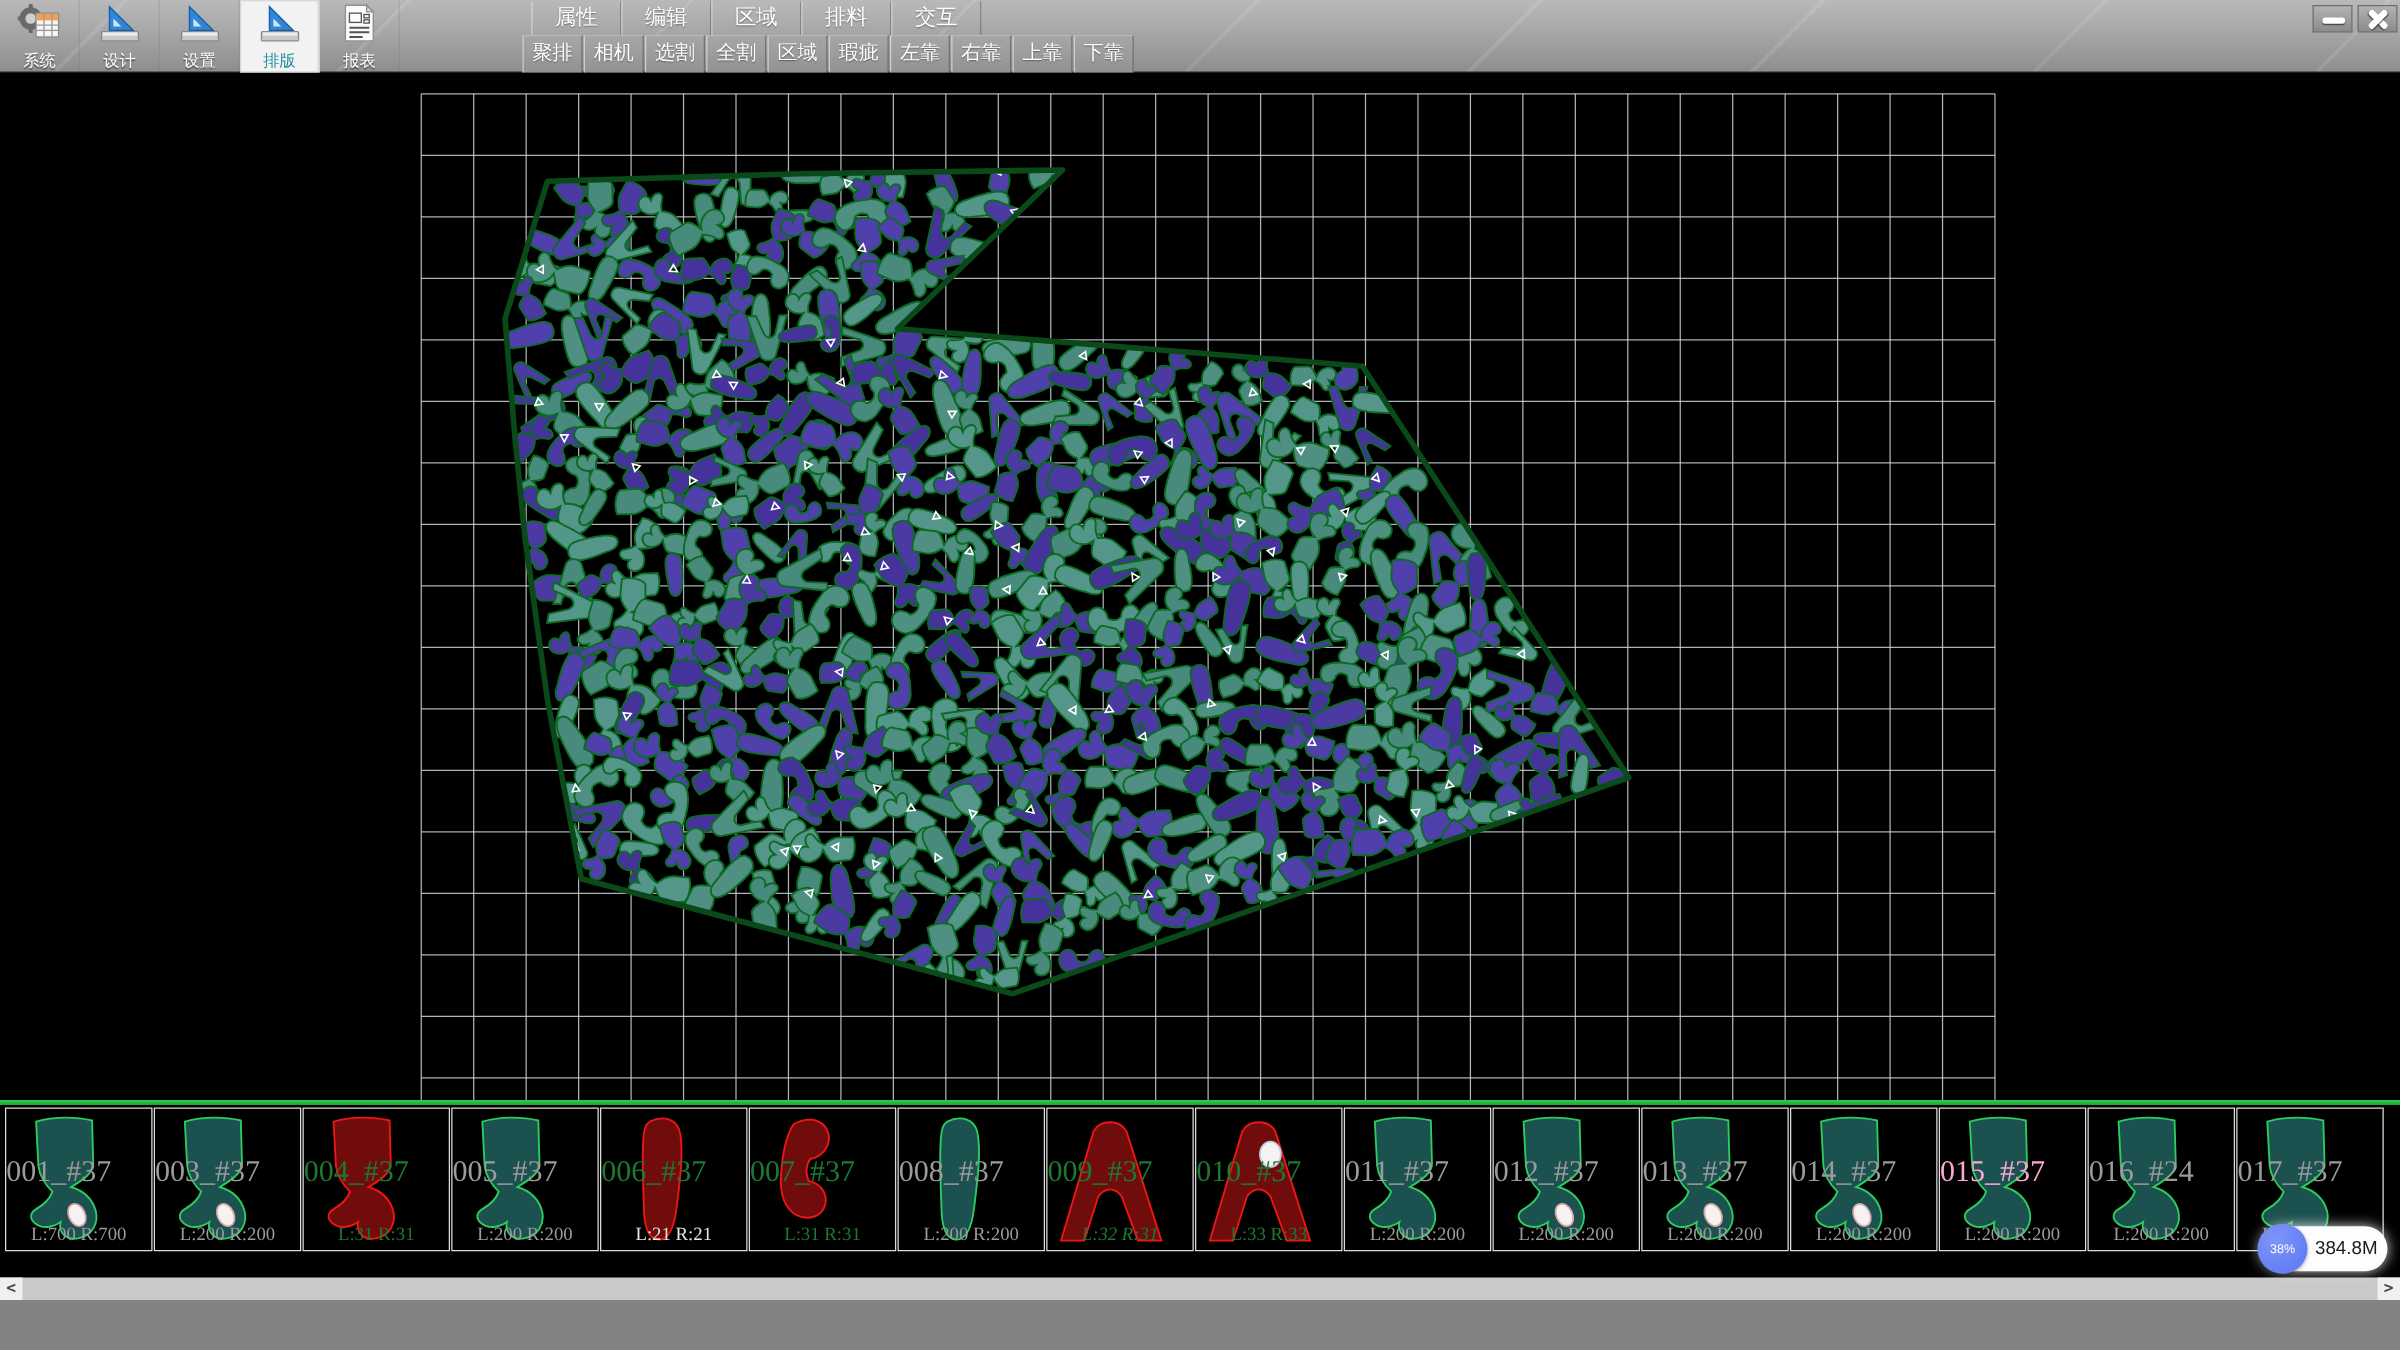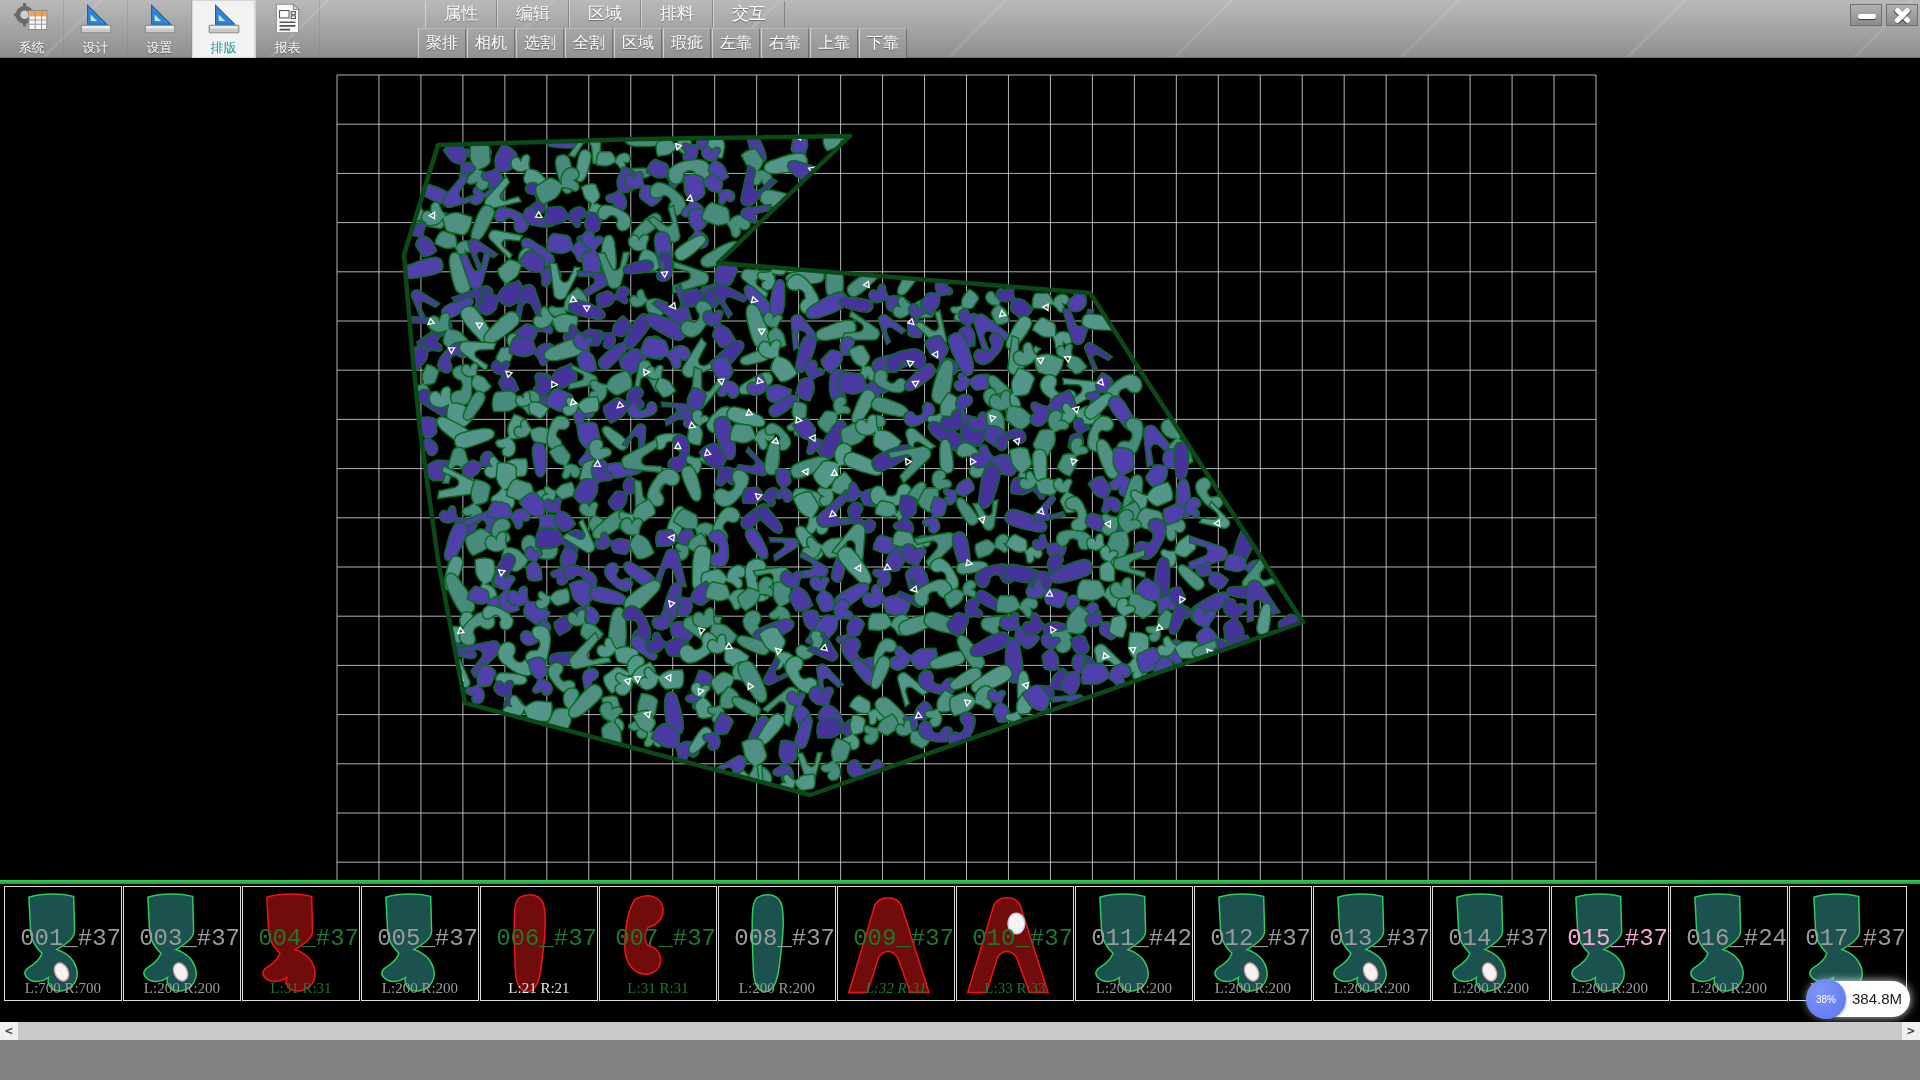--- a/index.html
+++ b/index.html
@@ -43,22 +43,22 @@
   .canvas svg{display:block;}
 
   
   .greenline{position:absolute;left:0;top:880px;width:1920px;height:4px;
     background:linear-gradient(180deg,#3ae25e,#1f9e3b);}
   .strip{position:absolute;left:0;top:884px;width:1920px;height:121px;background:#000;
     display:flex;align-items:flex-start;padding:2px 0 0 4px;box-sizing:border-box;overflow:hidden;}
   .cell{position:relative;width:118px;min-width:118px;height:115px;background:#000;
     border:1px solid #dedede;box-sizing:border-box;margin-right:1px;cursor:default;}
   .cell svg{position:absolute;left:2px;top:1px;}
-  .cell .pid{position:absolute;left:0;right:0;top:38px;text-align:right;
-    font-family:Liberation Mono, monospace;font-size:24px;letter-spacing:0;pointer-events:none;}
+  .cell .pid{position:absolute;left:0;right:0;top:38px;text-align:left;
+    font-family:Liberation Serif, serif;font-size:24px;letter-spacing:0;pointer-events:none;}
   .cell .plr{position:absolute;left:0;right:0;bottom:3px;text-align:center;
     font-family:"Liberation Serif",serif;font-size:15px;pointer-events:none;}
 
   
   .hscroll{position:absolute;left:0;top:1022px;width:1920px;height:18px;background:#c9c9c9;}
   .hbtn{position:absolute;top:0;width:18px;height:18px;background:#f0f0f0;color:#444;
     font-size:13px;font-weight:bold;text-align:center;line-height:17px;cursor:default;
     font-family:"DejaVu Sans Mono",monospace;}
   .hbtn.left{left:0;} .hbtn.right{right:0;}
   .bottombar{position:absolute;left:0;top:1040px;width:1920px;height:40px;background:#828282;}
@@ -930,21 +930,21 @@
           <path d="M8,112 L36,18 C42,8 58,8 64,18 L94,112 L74,112 L60,74 C54,66 46,66 40,74 L28,112 Z" fill="#700c0c" stroke="#f01515" stroke-width="1.6"></path>
           <ellipse cx="60" cy="38" rx="9" ry="11" transform="rotate(0 60 38)" fill="#f7f2f2" stroke="#b9cfe0" stroke-width="1.5"></ellipse>
         </svg>
         <div class="pid" style="color: rgb(28, 122, 48);">010_#37</div>
         <div class="plr" style="color: rgb(28, 122, 48);">L:33 R:33</div>
       </div>
       <div class="cell">
         <svg width="96" height="112" viewBox="0 0 100 120">
           <path d="M22,10 C38,5 58,6 70,9 L71,46 C71,54 62,60 52,66 C62,69 70,76 73,86 C76,97 70,108 58,110 C48,112 41,105 43,96 C36,101 27,102 21,97 C16,93 17,88 22,85 C29,81 34,76 36,70 C30,64 25,57 24,48 Z" fill="#1b514f" stroke="#2ecc5e" stroke-width="1.6"></path>
         </svg>
-        <div class="pid" style="color: rgb(155, 155, 155);">011_#42</div>
+        <div class="pid" style="color: rgb(155, 155, 155);">011_#37</div>
         <div class="plr" style="color: rgb(155, 155, 155);">L:200 R:200</div>
       </div>
       <div class="cell">
         <svg width="96" height="112" viewBox="0 0 100 120">
           <path d="M22,10 C38,5 58,6 70,9 L71,46 C71,54 62,60 52,66 C62,69 70,76 73,86 C76,97 70,108 58,110 C48,112 41,105 43,96 C36,101 27,102 21,97 C16,93 17,88 22,85 C29,81 34,76 36,70 C30,64 25,57 24,48 Z" fill="#1b514f" stroke="#2ecc5e" stroke-width="1.6"></path>
           <ellipse cx="57" cy="90" rx="7" ry="10" transform="rotate(-25 57 90)" fill="#f7f2f2" stroke="#d9a7a7" stroke-width="1.5"></ellipse>
         </svg>
         <div class="pid" style="color: rgb(155, 155, 155);">012_#37</div>
         <div class="plr" style="color: rgb(155, 155, 155);">L:200 R:200</div>
       </div>

